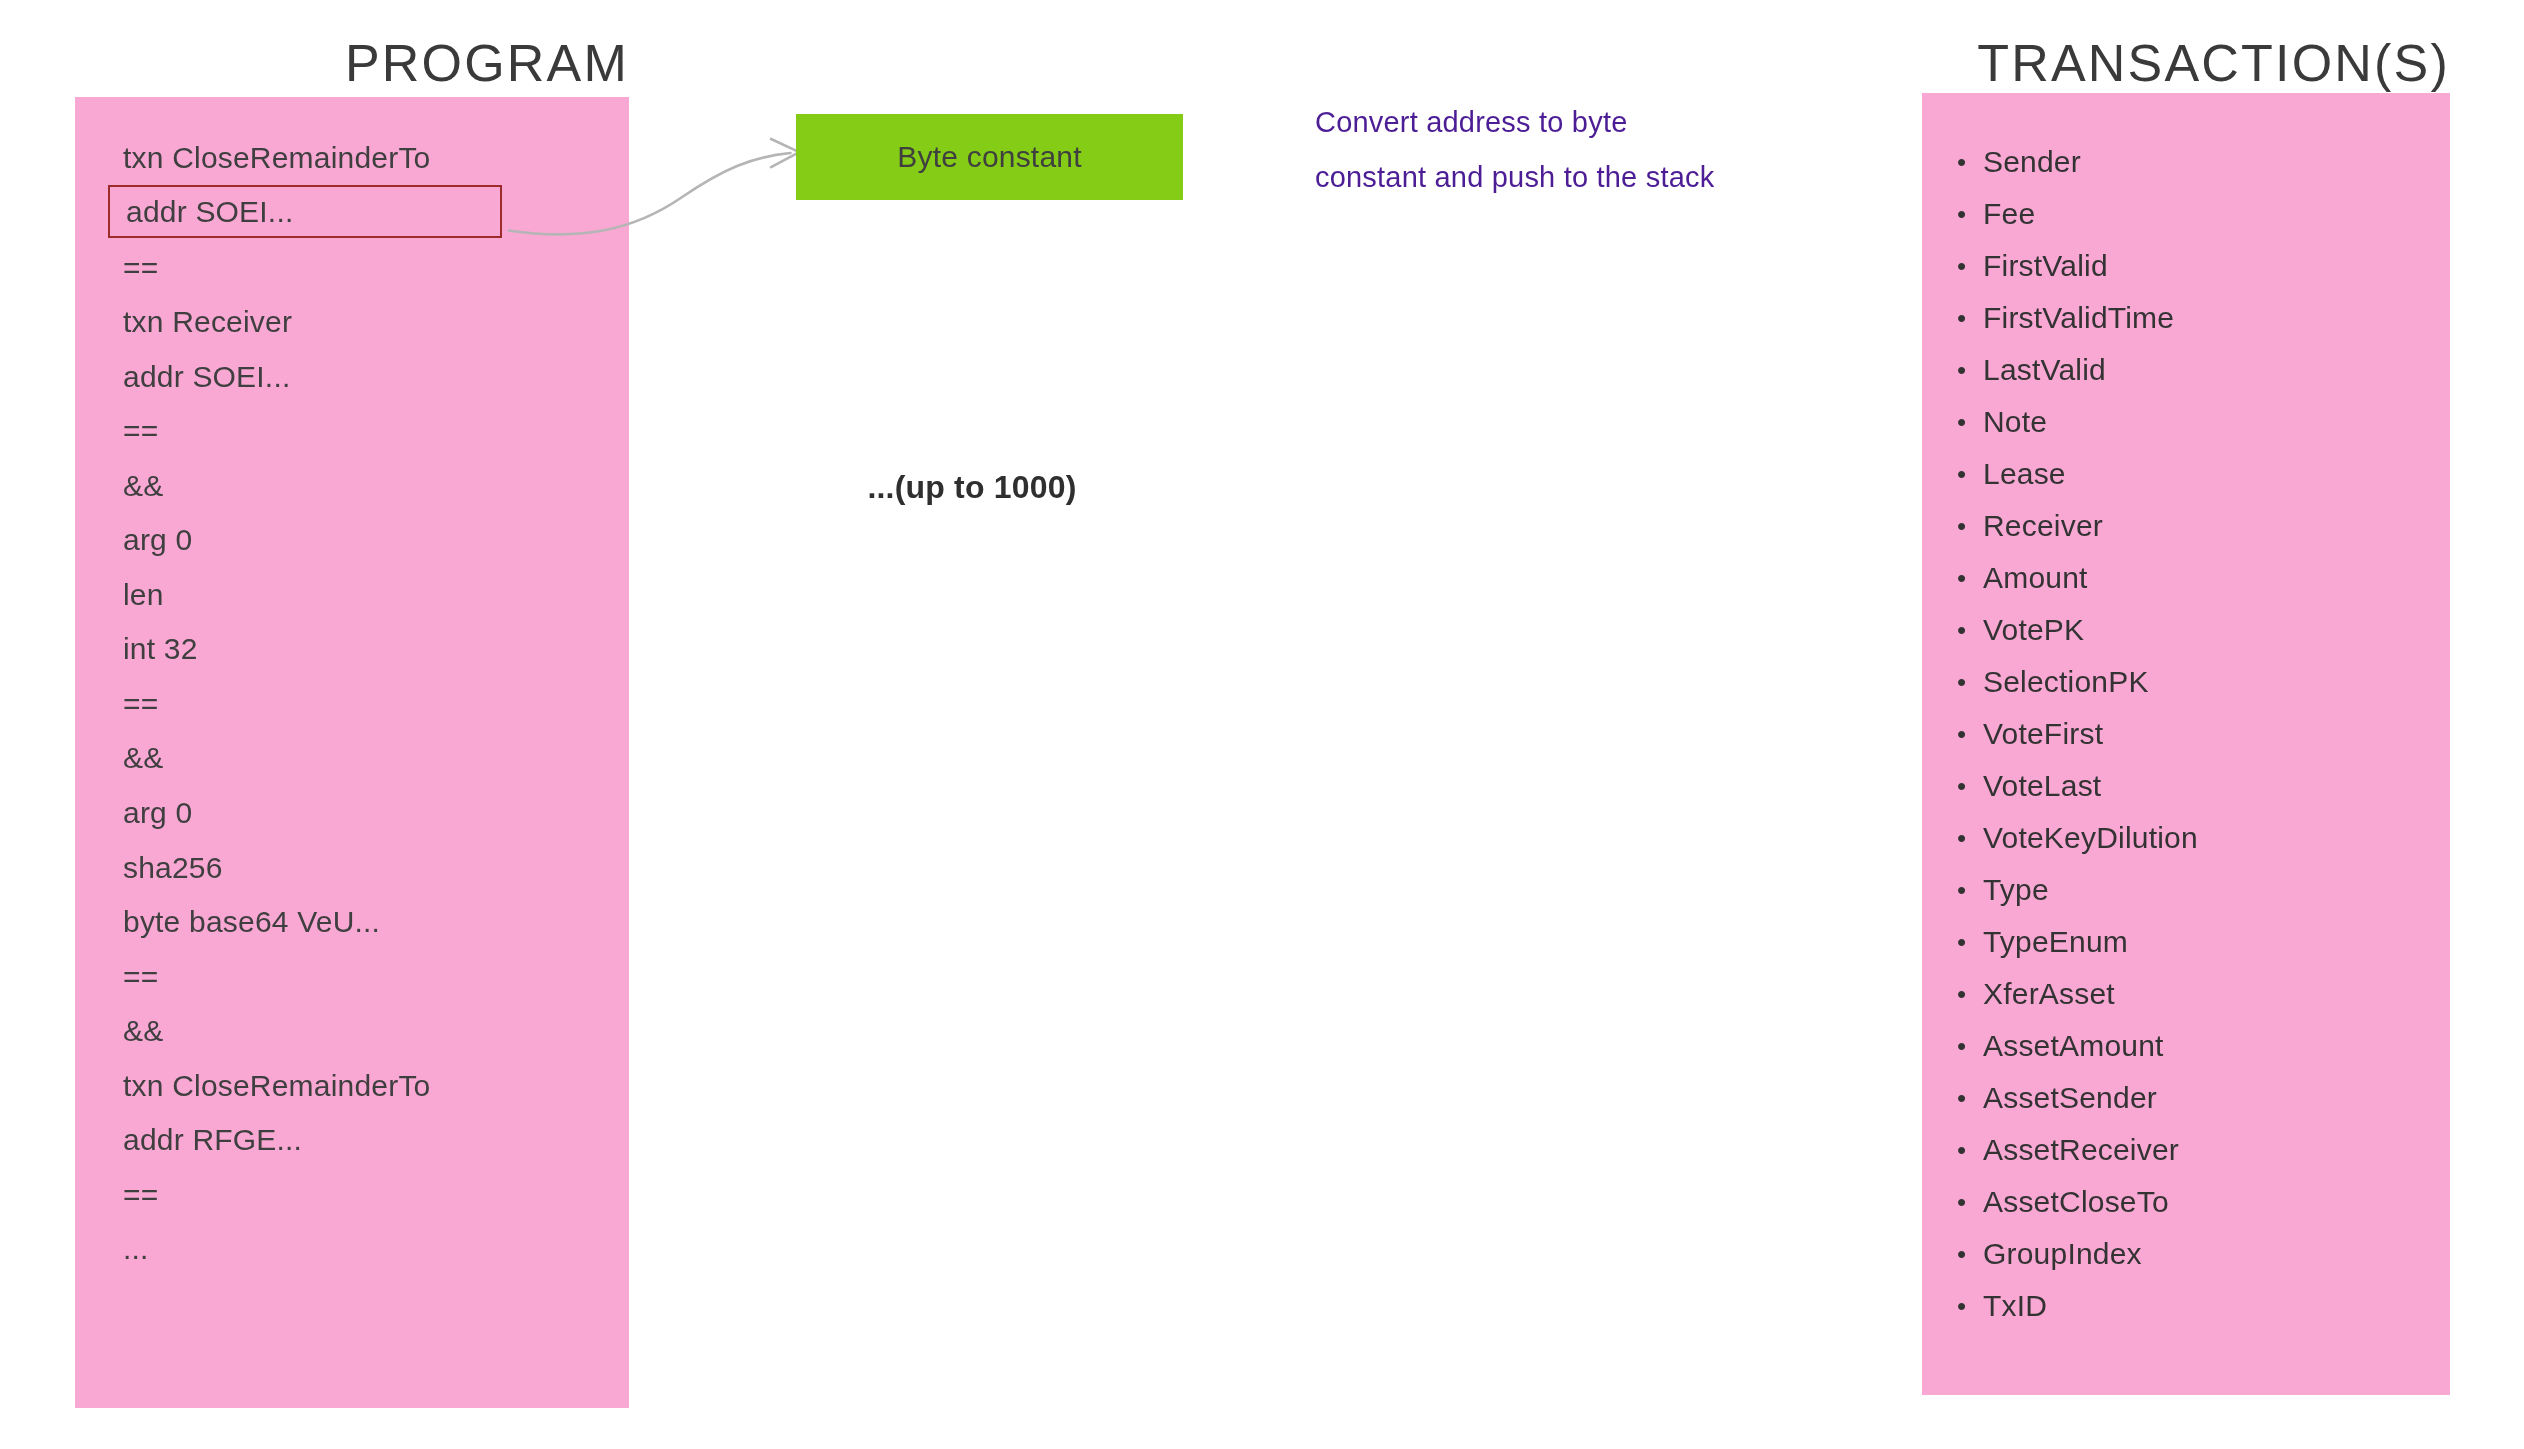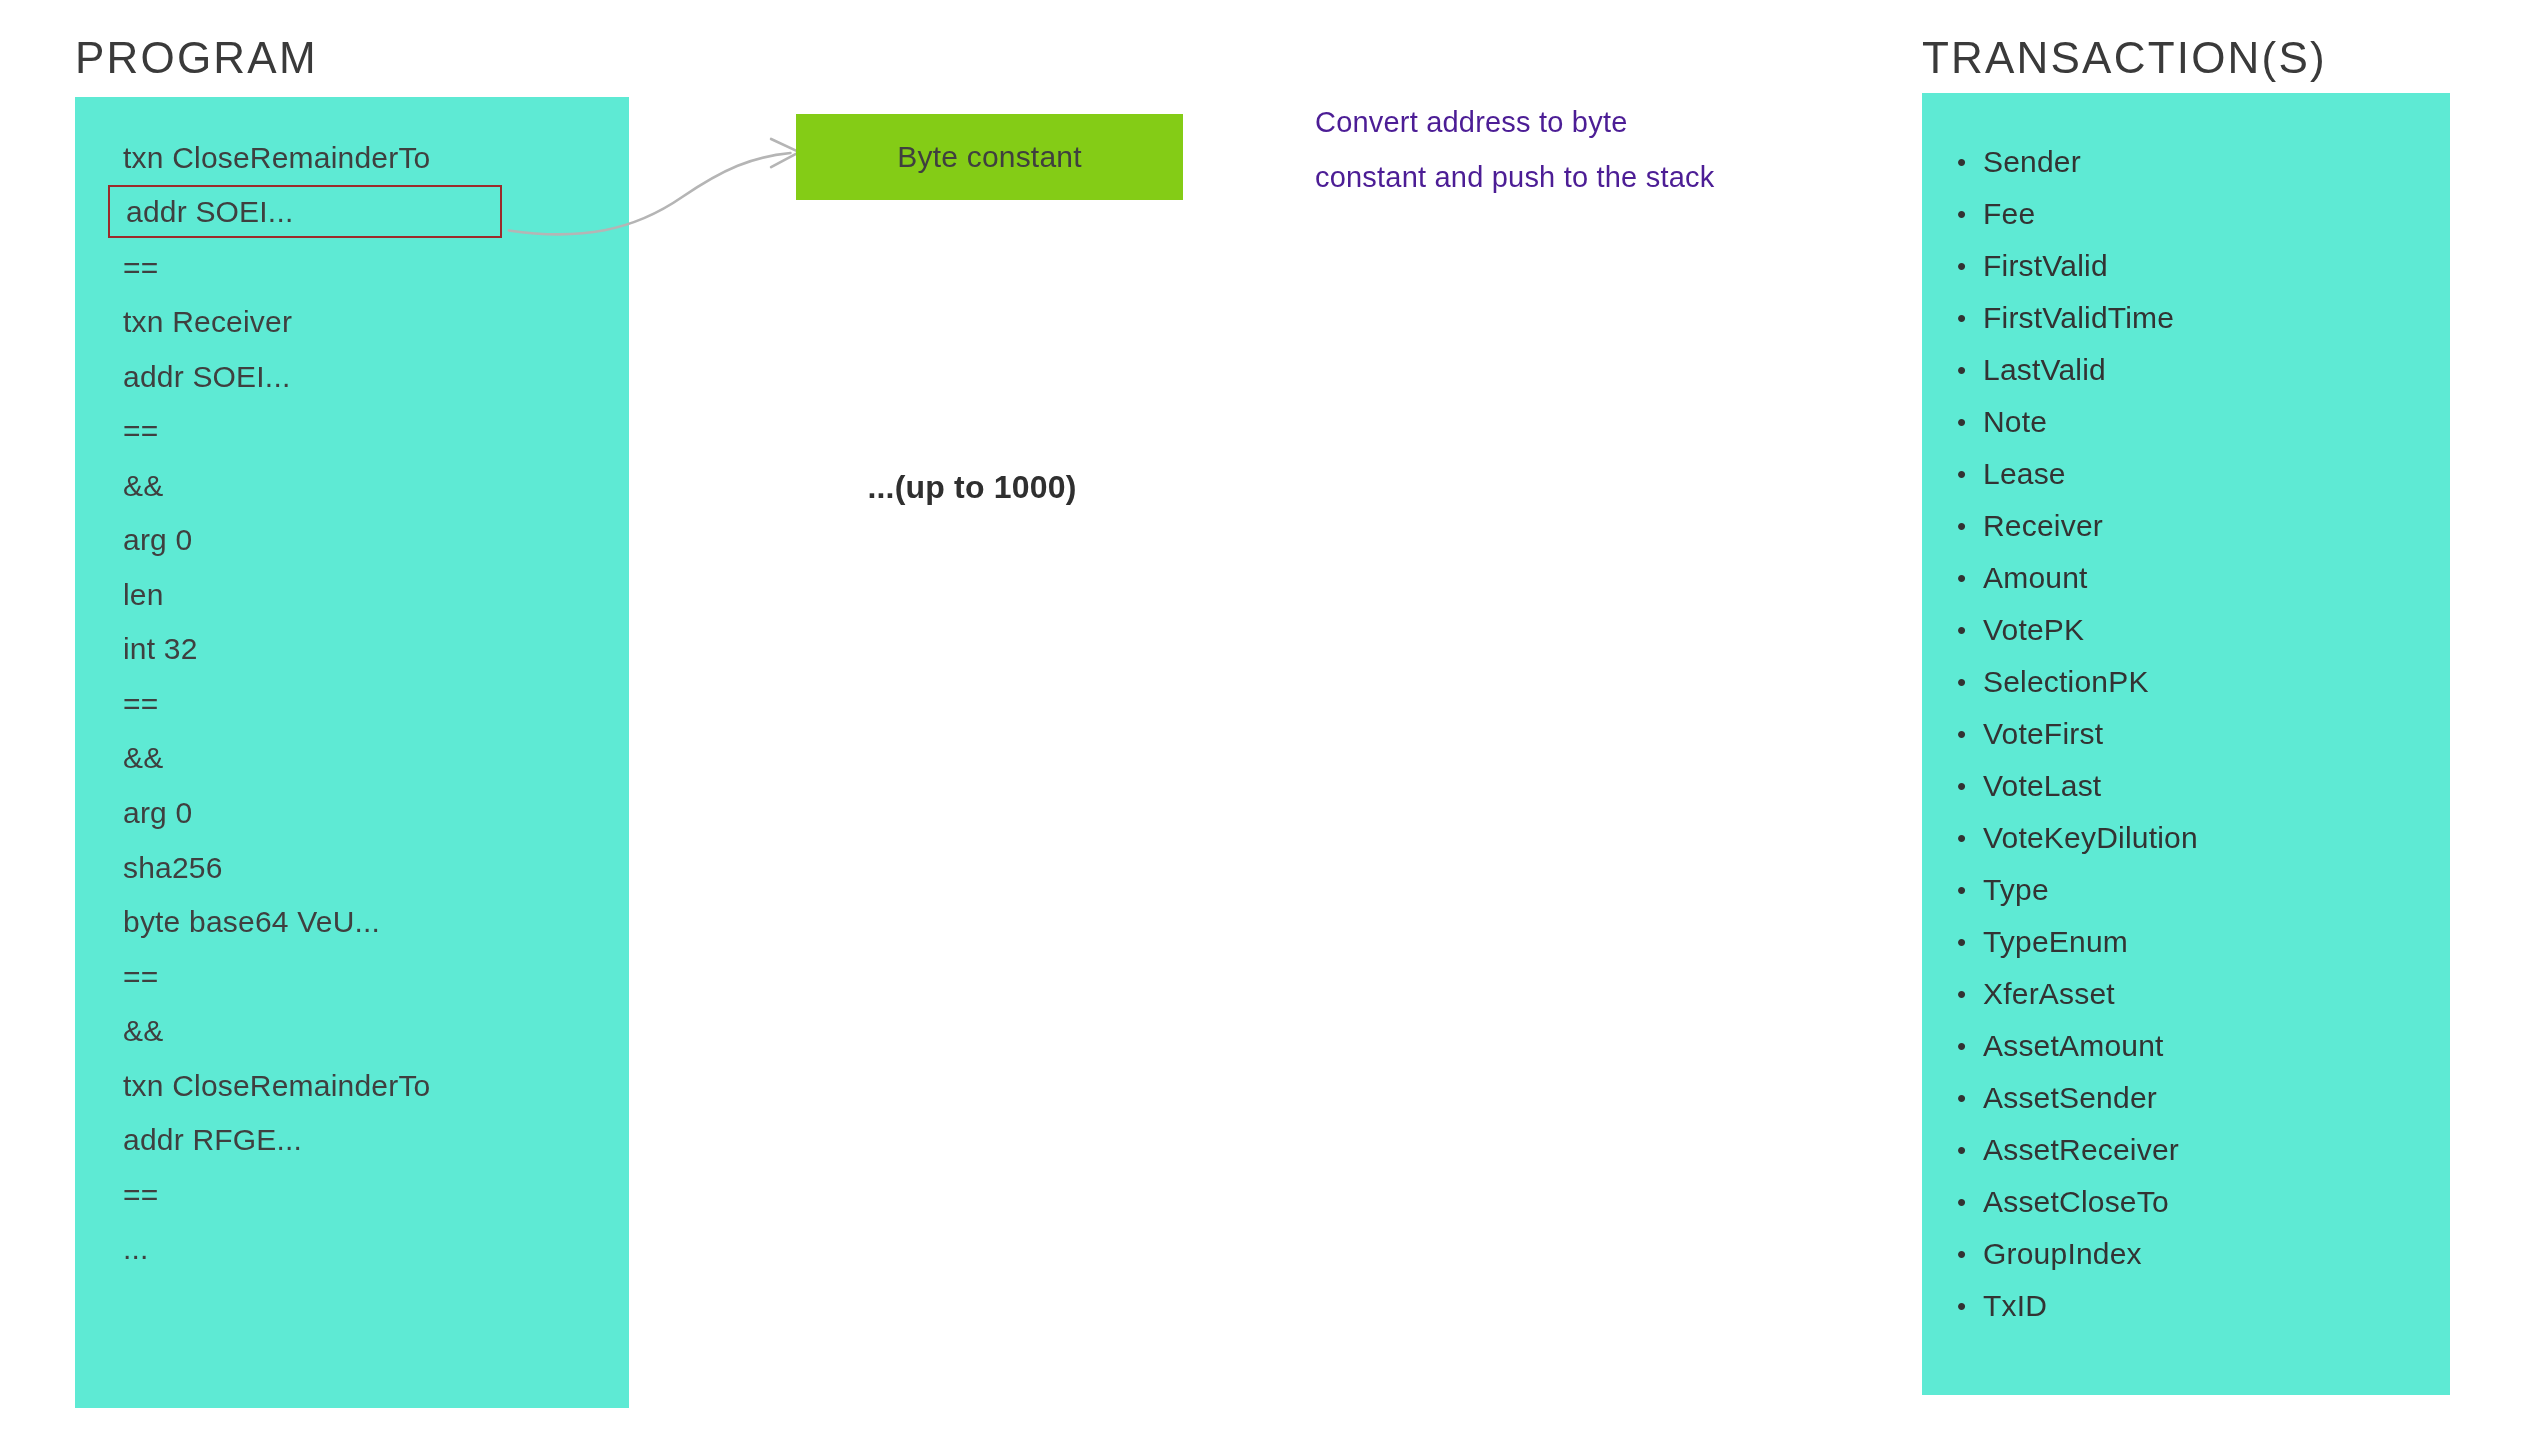--- a/index.html
+++ b/index.html
@@ -19,35 +19,35 @@
   }
 
   .canvas {
     position: absolute;
     inset: 0;
   }
 
   
   .col-title {
     position: absolute;
-    font-size: 44px;
+    font-size: 52px;
     letter-spacing: 2.2px;
     color: #3a3a3a;
     font-weight: 400;
     white-space: nowrap;
-    text-align: left;
+    text-align: right;
   }
   #program-title { left: 75px;  top: 33px;  width: 554px; }
   #stack-title   { left: 796px; top: 37px;  width: 387px; }
   #tx-title      { left: 1922px; top: 33px; width: 528px; }
 
   
   .panel {
     position: absolute;
-    background: #5eead4;
+    background: #f9a8d4;
   }
   #program-panel {
     left: 75px;
     top: 97px;
     width: 554px;
     height: 1311px;
   }
   #tx-panel {
     left: 1922px;
     top: 93px;

